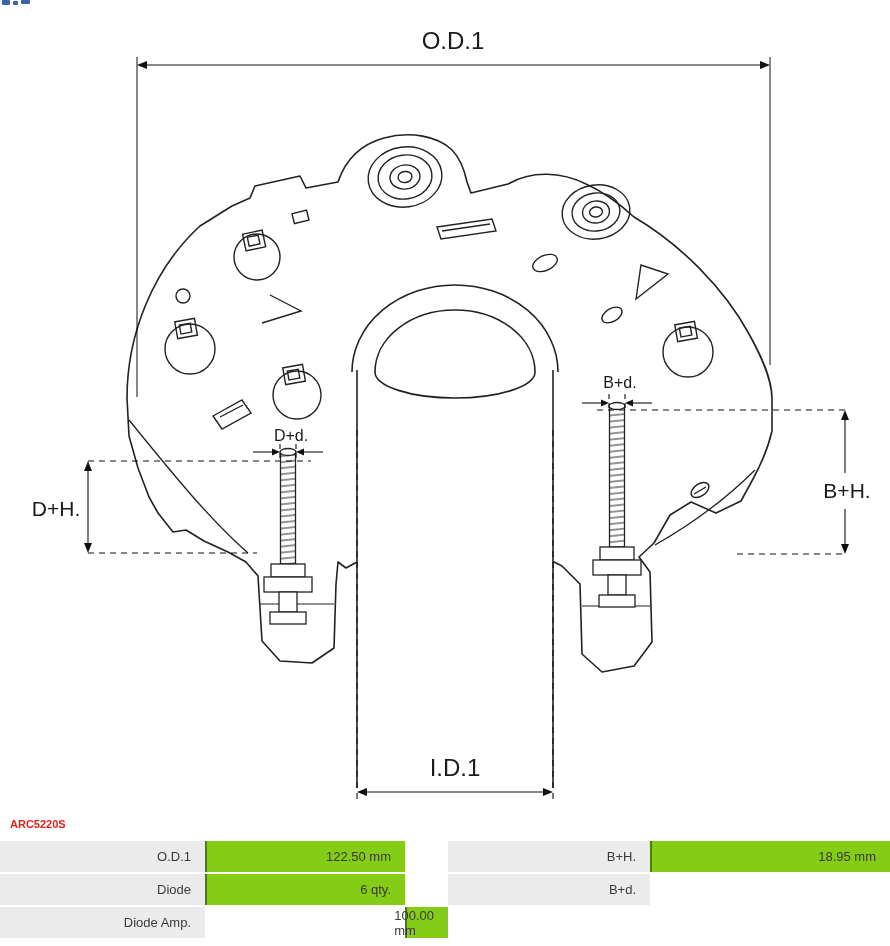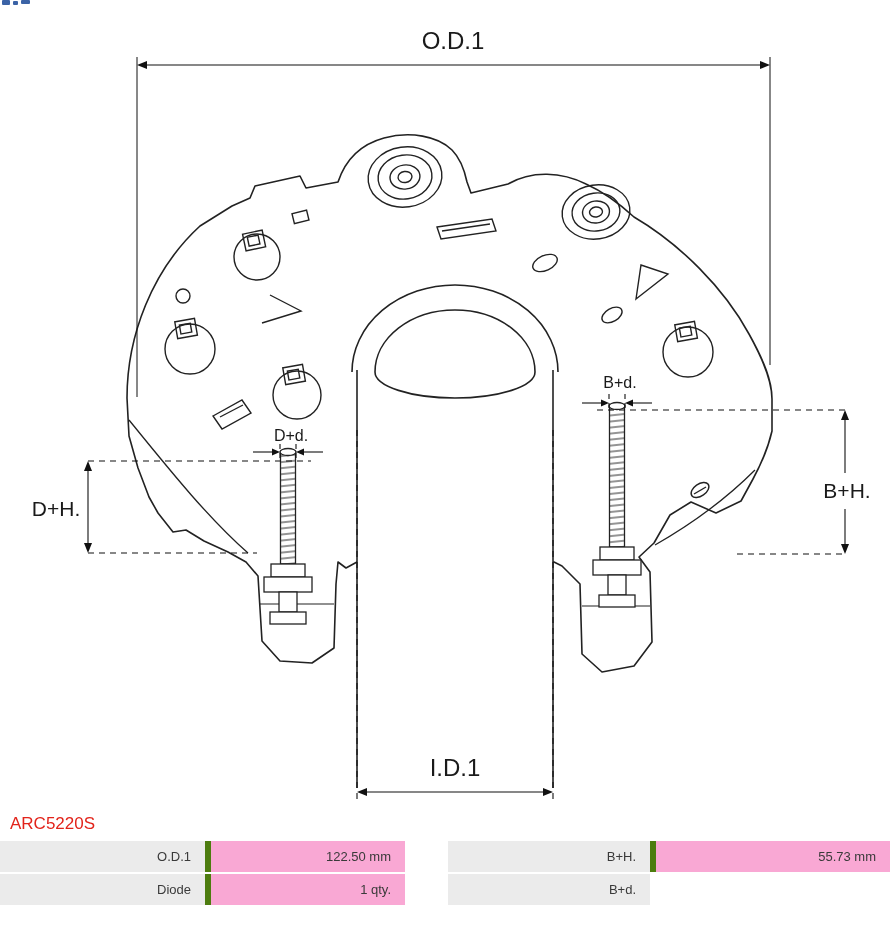--- a/index.html
+++ b/index.html
@@ -5,35 +5,35 @@
   * { box-sizing: border-box; }
   html,body { margin:0; padding:0; background:#ffffff; }
   body {
     width:890px; height:946px;
     font-family:"Liberation Sans", sans-serif;
     position:relative; overflow:hidden;
   }
   .logo-fragment { position:absolute; top:0; left:0; }
   .drawing-wrap { width:890px; height:810px; position:relative; }
   .part-number {
-    color:#e2231a; font-weight:400; font-size:17px;
+    color:#e2231a; font-weight:700; font-size:11px;
     padding:2px 0 0 10px; height:26px; line-height:24px;
   }
   .spec-table { margin-top:5px; }
   .spec-row {
     display:grid;
     grid-template-columns:205px 200px 43px 202px 240px;
     height:31px; margin-bottom:2px;
   }
   .cell {
     display:flex; align-items:center; justify-content:flex-end;
     padding-right:14px; font-size:13px; color:#3a3a3a;
   }
   .cell.label { background:#ebebeb; }
-  .cell.value { background:#f9a8d4; border-left:6px solid #4d7c0f; }
+  .cell.value { background:#84cc16; border-left:2px solid #4d7c0f; }
   .gap { background:transparent; }
   svg text {
     font-family:"Liberation Sans", sans-serif;
     fill:#1a1a1a;
   }
 </style>
 </head>
 <body>
 
 <svg class="logo-fragment" width="44" height="10" aria-hidden="true">
@@ -230,24 +230,26 @@
 </div>
 
 <div class="part-number">ARC5220S</div>
 
 <div class="spec-table">
   <div class="spec-row">
     <div class="cell label">O.D.1</div>
     <div class="cell value">122.50 mm</div>
     <div class="gap"></div>
     <div class="cell label">B+H.</div>
-    <div class="cell value">55.73 mm</div>
+    <div class="cell value">18.95 mm</div>
   </div>
   <div class="spec-row">
     <div class="cell label">Diode</div>
-    <div class="cell value">1 qty.</div>
+    <div class="cell value">6 qty.</div>
     <div class="gap"></div>
     <div class="cell label">B+d.</div>
   </div>
   <div class="spec-row">
+    <div class="cell label">Diode Amp.</div>
     <div class="gap"></div>
+    <div class="cell value">100.00 mm</div>
   </div>
 </div>
 
 </body></html>

